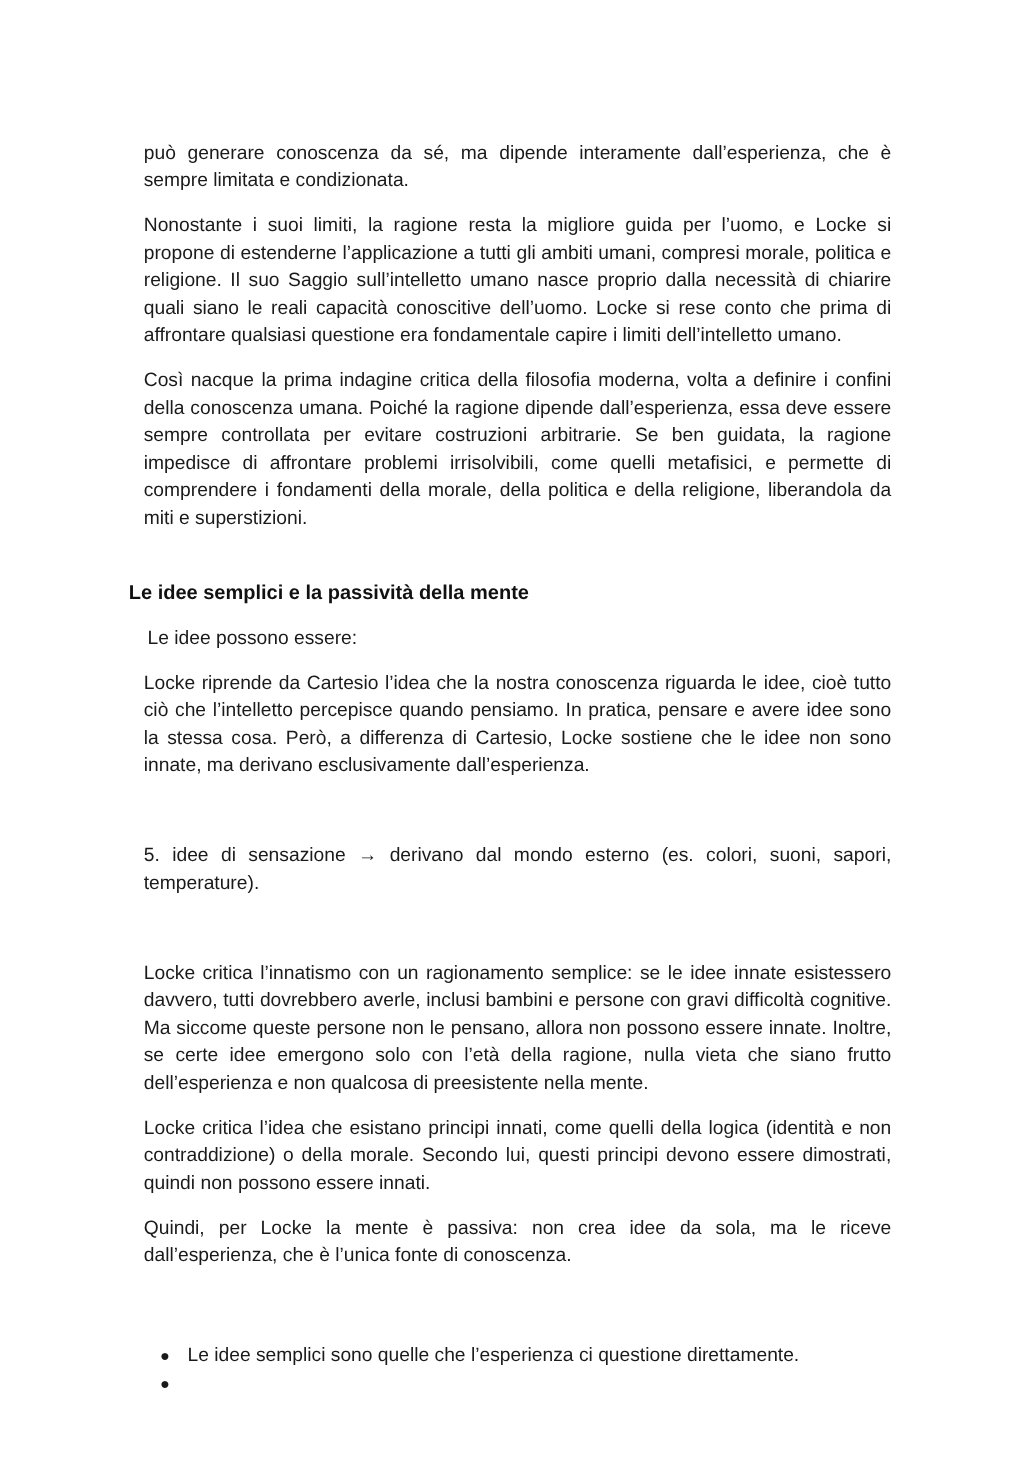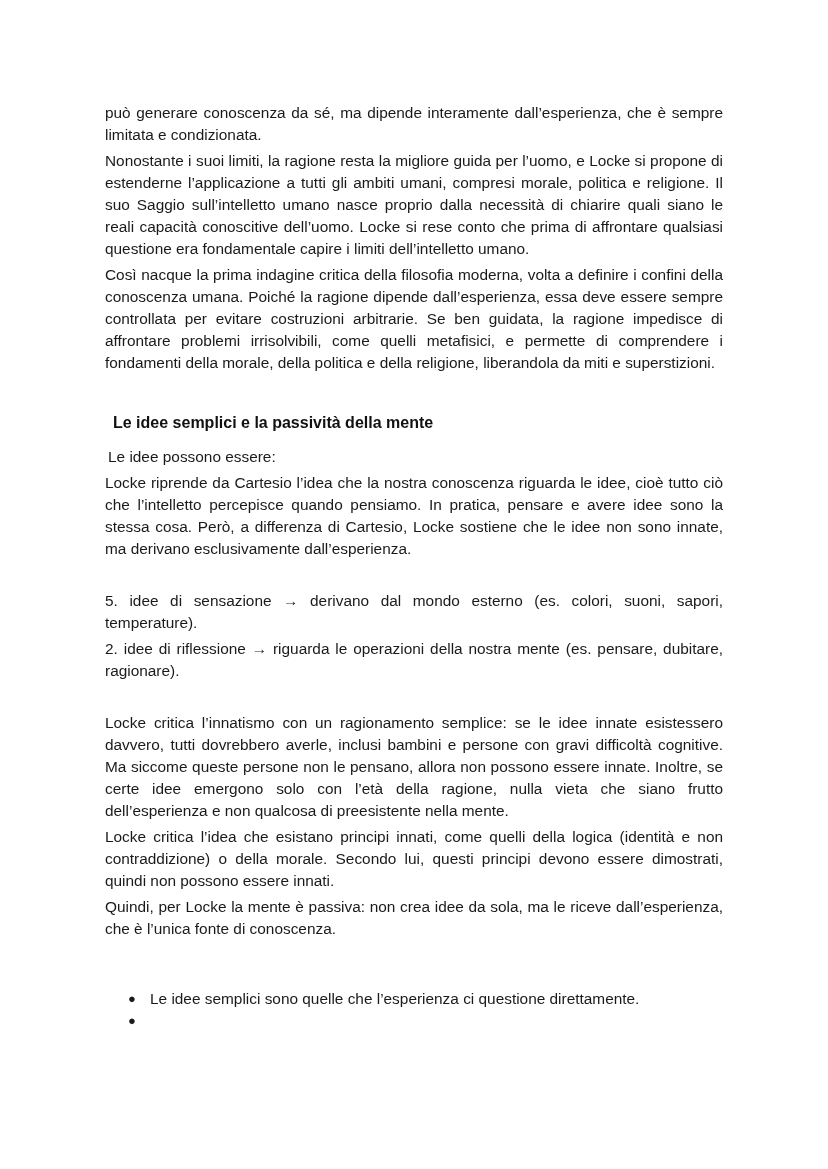--- a/index.html
+++ b/index.html
@@ -17,29 +17,29 @@
     position: absolute;
     left: 101px;
     top: 98px;
     width: 626px;
     font-family: "Liberation Sans", sans-serif;
     font-size: 15.4px;
     line-height: 22px;
     color: #1a1a1a;
   }
   .p {
-    margin: 4px;
+    margin: 14px;
     text-align: justify;
     text-align-last: left;
   }
   .gap {
     height: 22px;
   }
   .heading {
-    margin: 12px;
+    margin: 2px;
     font-weight: bold;
     font-size: 16px;
     line-height: 22px;
     color: #111;
   }
   .indent1 {
     padding-left: 3px;
   }
   ul.bullets {
     list-style: none;
@@ -71,21 +71,20 @@
 
   <div class="gap"></div>
 
   <h2 class="heading">Le idee semplici e la passività della mente</h2>
   <p class="p indent1">Le idee possono essere:</p>
   <p class="p">Locke riprende da Cartesio l’idea che la nostra conoscenza riguarda le idee, cioè tutto ciò che l’intelletto percepisce quando pensiamo. In pratica, pensare e avere idee sono la stessa cosa. Però, a differenza di Cartesio, Locke sostiene che le idee non sono innate, ma derivano esclusivamente dall’esperienza.</p>
 
   <div class="gap"></div>
 
   <p class="p">5. idee di sensazione → derivano dal mondo esterno (es. colori, suoni, sapori, temperature).</p>
-  <p class="p">2. idee di riflessione → riguarda le operazioni della nostra mente (es. pensare, dubitare, ragionare).</p>
 
   <div class="gap"></div>
 
   <p class="p">Locke critica l’innatismo con un ragionamento semplice: se le idee innate esistessero davvero, tutti dovrebbero averle, inclusi bambini e persone con gravi difficoltà cognitive. Ma siccome queste persone non le pensano, allora non possono essere innate. Inoltre, se certe idee emergono solo con l’età della ragione, nulla vieta che siano frutto dell’esperienza e non qualcosa di preesistente nella mente.</p>
   <p class="p">Locke critica l’idea che esistano principi innati, come quelli della logica (identità e non contraddizione) o della morale. Secondo lui, questi principi devono essere dimostrati, quindi non possono essere innati.</p>
   <p class="p">Quindi, per Locke la mente è passiva: non crea idee da sola, ma le riceve dall’esperienza, che è l’unica fonte di conoscenza.</p>
 
   <div class="gap"></div>
 
 

